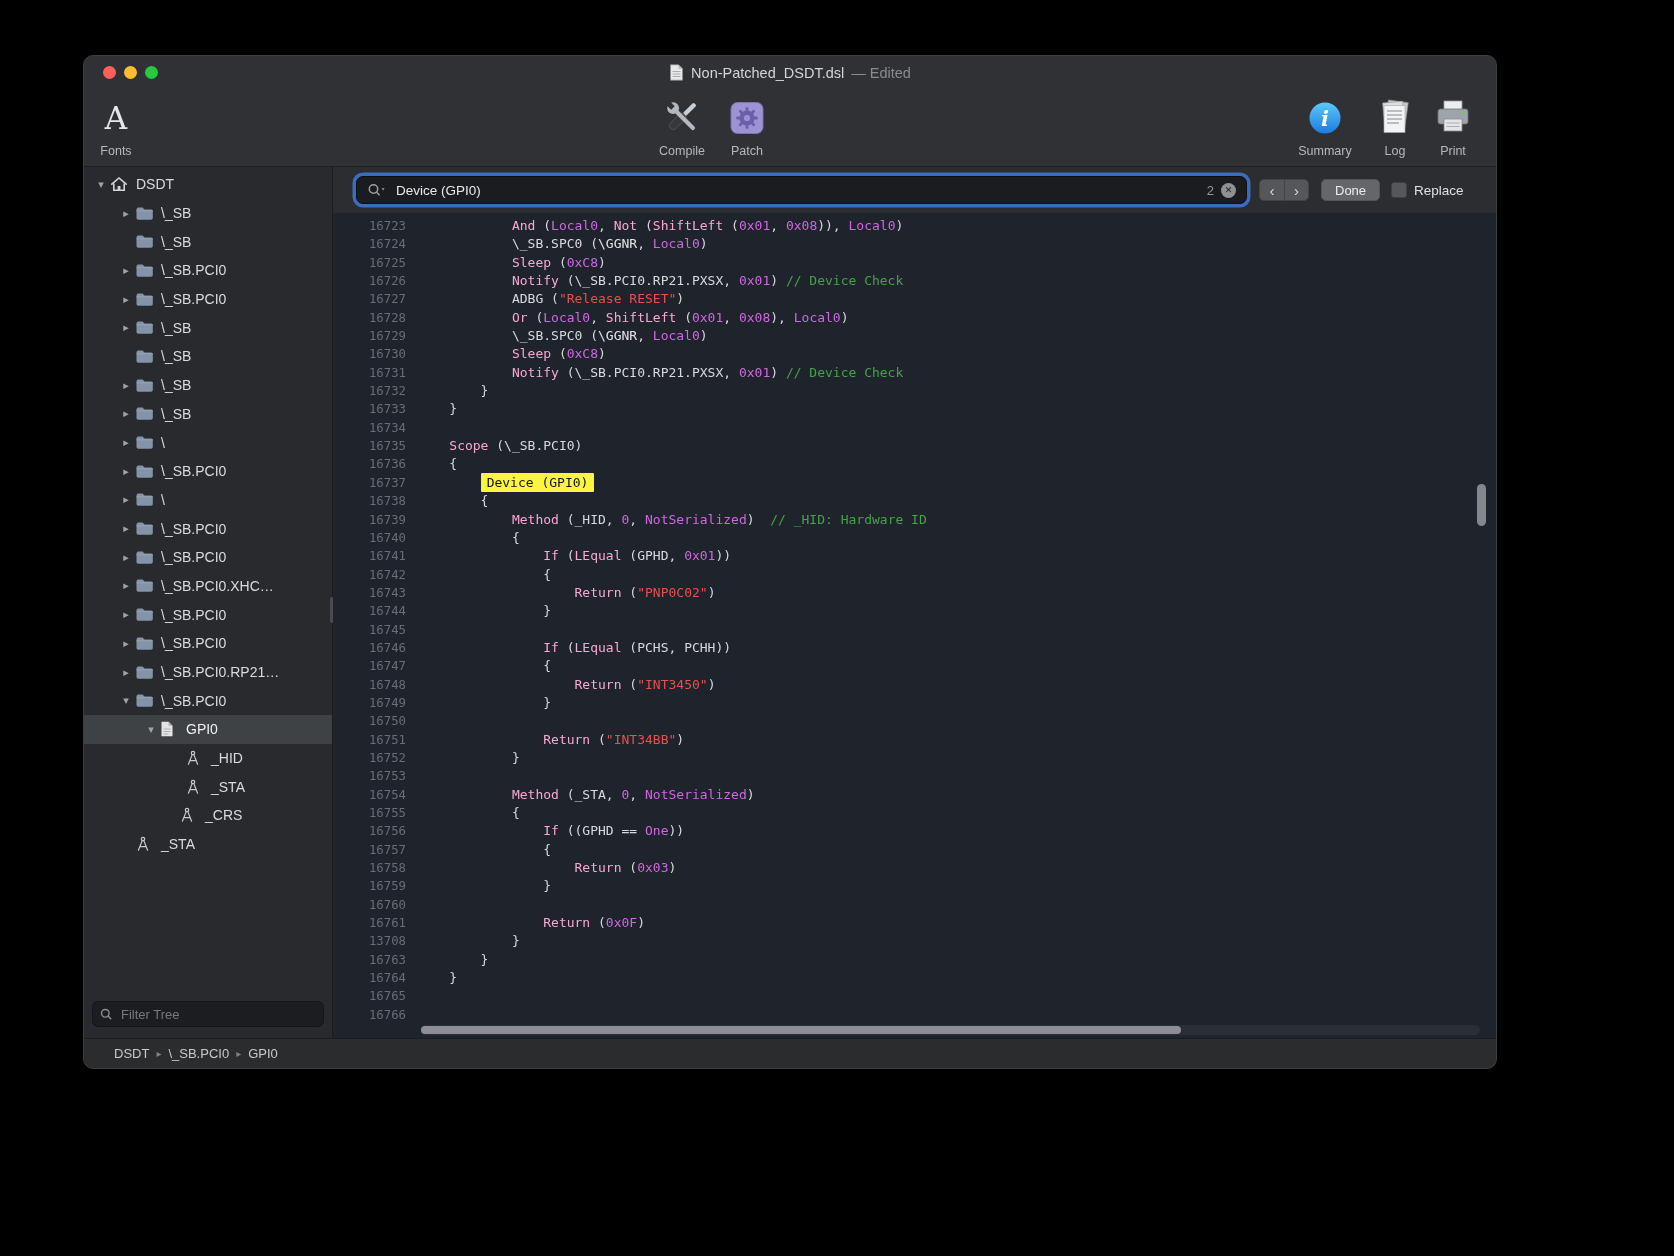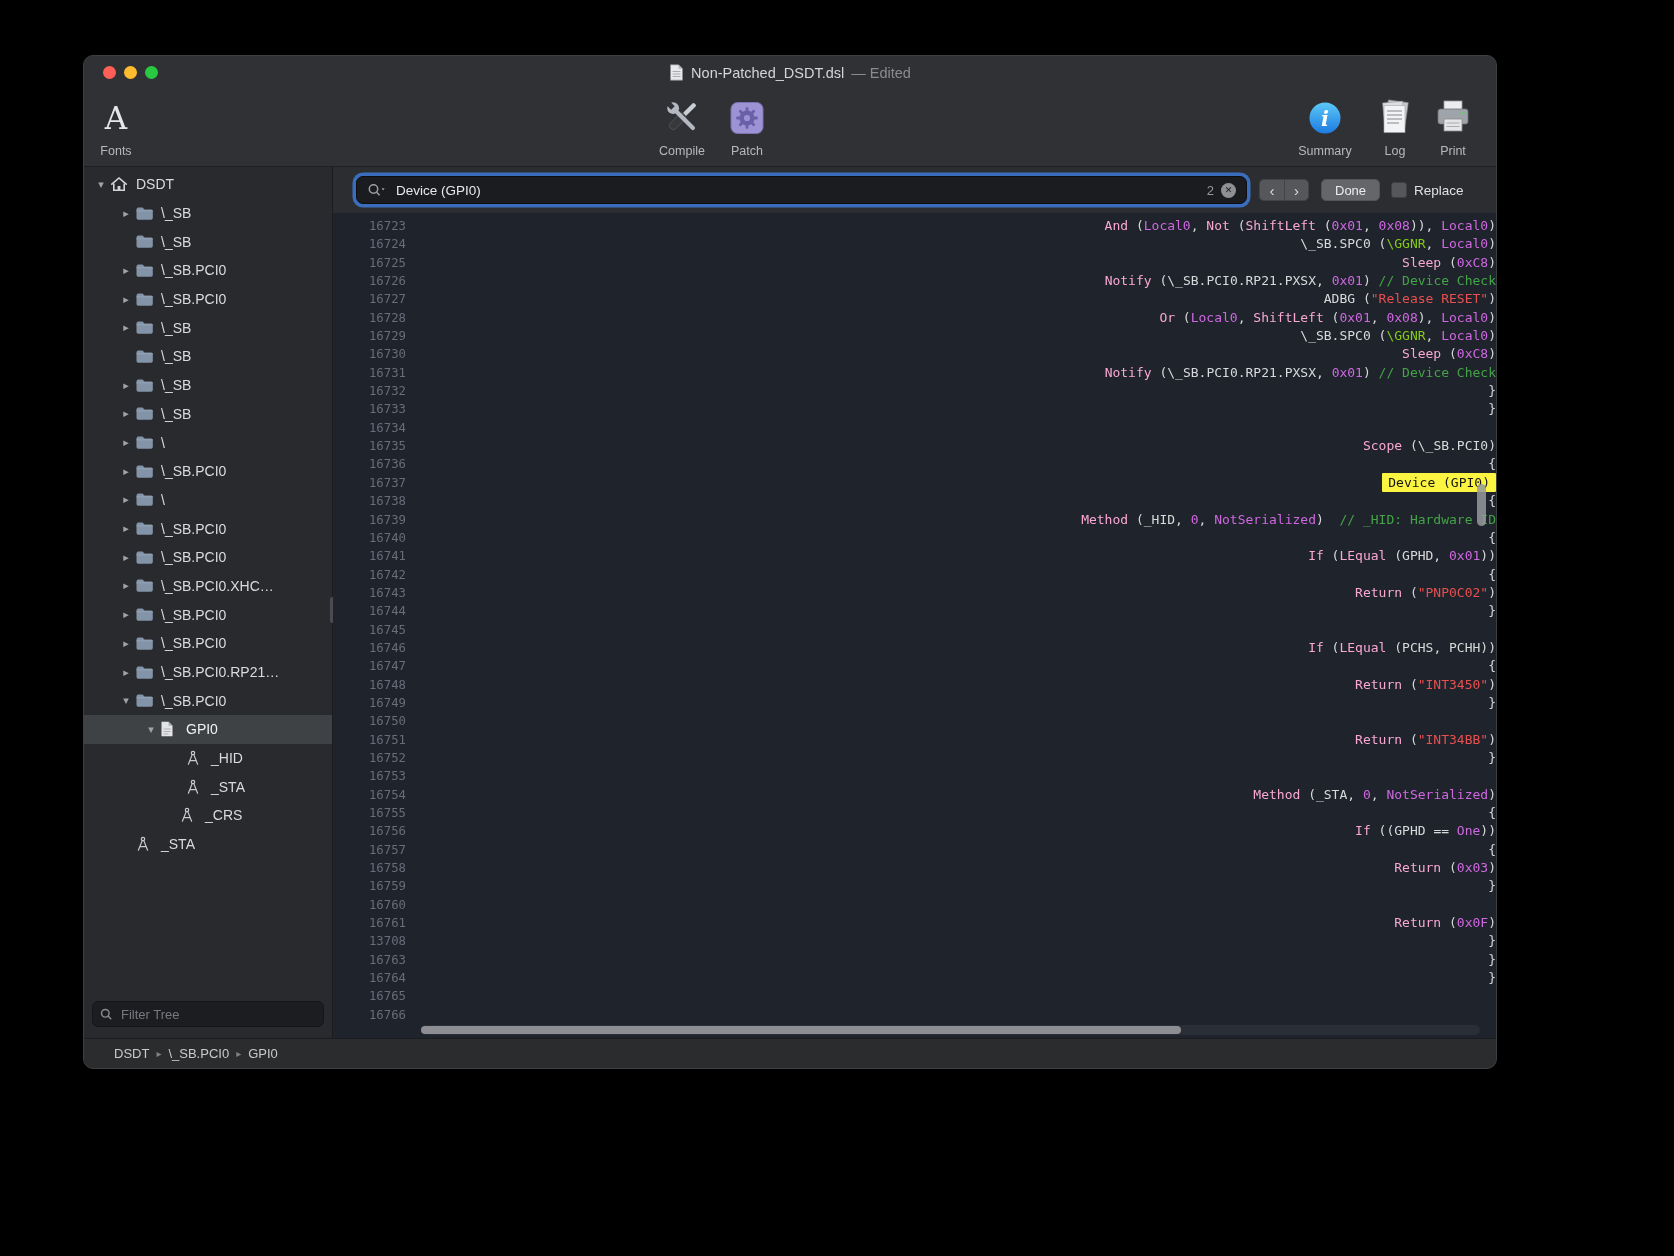--- a/index.html
+++ b/index.html
@@ -57,26 +57,26 @@
   .done-btn{position:absolute;left:988px;top:12px;height:22px;padding:8px 13px;background:#646669;
     border:1px solid #525457;border-radius:5px;color:#EDEDEE;font-size:13px;display:flex;
     align-items:center;box-sizing:border-box;}
   .replace-wrap{position:absolute;left:1058px;top:12px;height:22px;display:flex;align-items:center;gap:7px;}
   .checkbox{width:14px;height:14px;border-radius:3px;background:#55575B;border:1px solid #3E4044;}
   .replace-label{color:#DFE0E1;font-size:13.5px;}
   
   .editor{flex:1;background:#1F232C;position:relative;overflow:hidden;
     font-family:"DejaVu Sans Mono","Liberation Mono",monospace;}
   .code-lines{position:absolute;top:4px;left:0;right:0;}
-  .code-line{display:flex;height:18.35px;line-height:18.35px;font-size:13px;justify-content:space-between;}
+  .code-line{display:flex;height:18.35px;line-height:18.35px;font-size:13px;}
   .ln{width:85px;flex:0 0 auto;box-sizing:border-box;text-align:right;padding-right:12px;
     color:#676D79;font-size:12.3px;}
   .lc{white-space:pre;color:#D8D9DB;}
   .seg-p{color:#D8D9DB}.seg-k{color:#f9a8d4}.seg-n{color:#CF68E1}
-  .seg-s{color:#E8504F}.seg-c{color:#45A348}.seg-o{color:#84cc16}
+  .seg-s{color:#E8504F}.seg-c{color:#45A348}.seg-o{color:#e5e5e5}
   .seg-hl{background:#FBF542;color:#141414;padding:2px 6px;border-radius:1px;}
   .vscroll{position:absolute;right:10px;top:271px;width:9px;height:42px;background:#97999D;
     border-radius:5px;opacity:.85;}
   .hscroll-track{position:absolute;left:88px;right:16px;bottom:3px;height:10px;border-radius:5px;
     background:rgba(255,255,255,.05);}
   .hscroll-thumb{position:absolute;left:0;top:.7px;width:760px;height:8.6px;border-radius:4.5px;
     background:#97999D;opacity:.9;}
   
   .bottom-bar{height:29px;flex:0 0 auto;background:#2B2C2E;border-top:1px solid #1B1C1E;
     display:flex;align-items:center;padding-left:27px;font-size:13px;}

